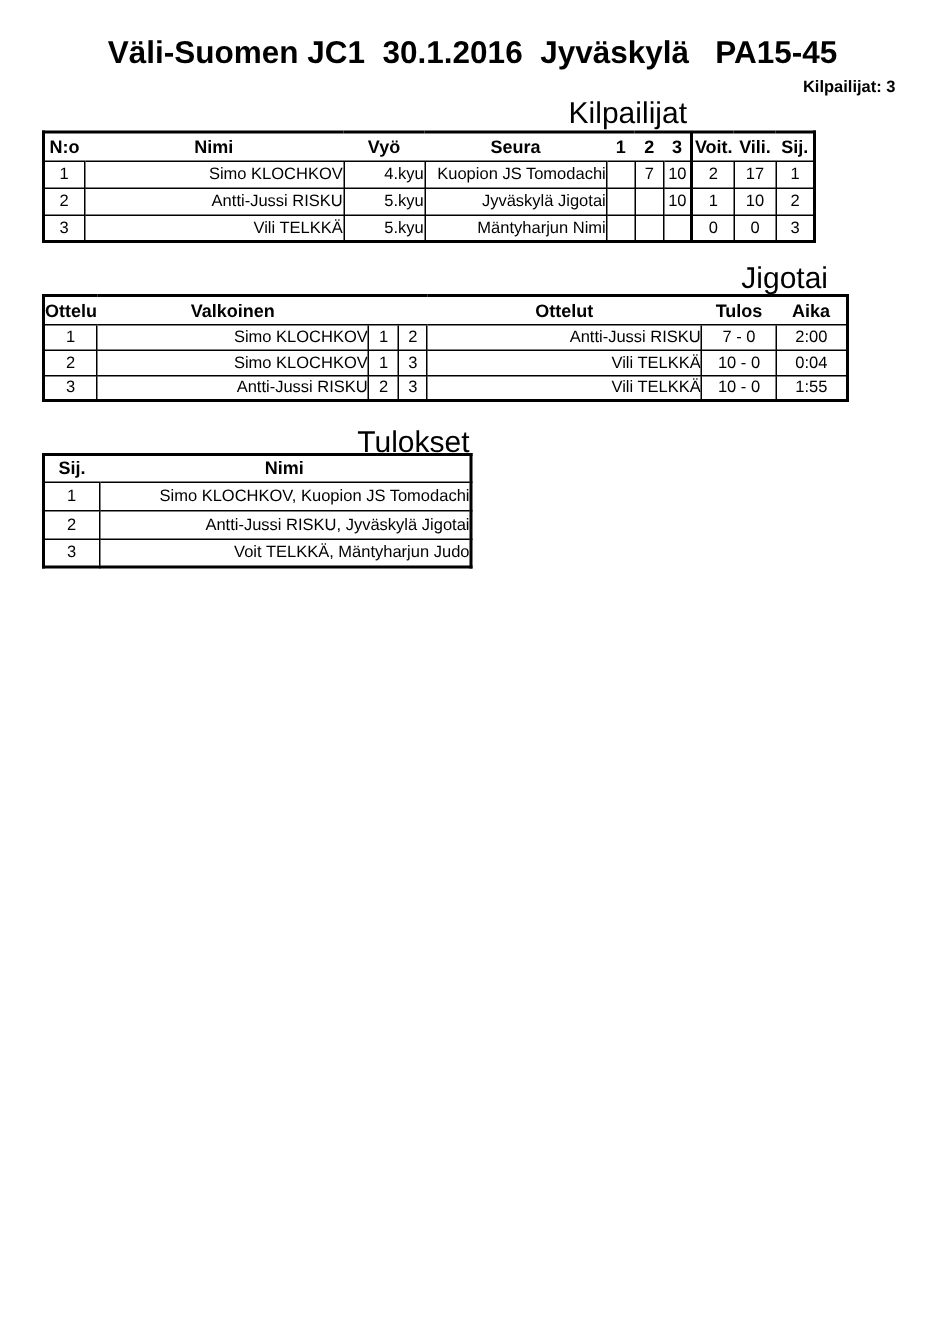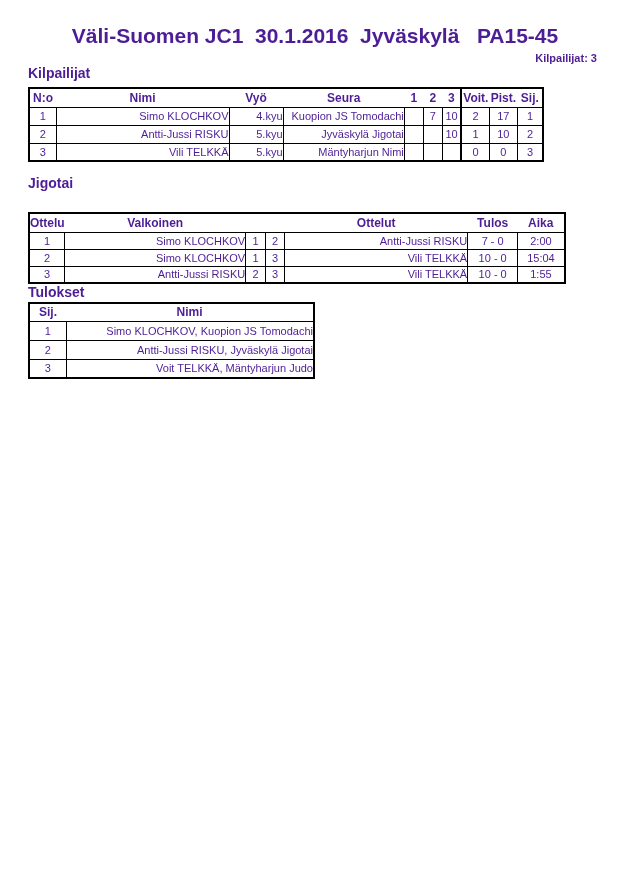--- a/index.html
+++ b/index.html
@@ -3,21 +3,21 @@
 <meta charset="utf-8">
 <style>
   * { margin: 0; padding: 0; box-sizing: border-box; }
   html, body { background: #ffffff; }
   .page {
     position: relative;
     width: 630px;
     height: 891px;
     background: #ffffff;
     font-family: "Liberation Sans", "DejaVu Sans", sans-serif;
-    color: #4c1d95;
+    color: #000000;
     overflow: hidden;
   }
   .doc-title {
     position: absolute;
     top: 24px; left: 0;
     width: 630px;
     text-align: center;
     font-size: 21px;
     font-weight: 700;
     white-space: pre;
@@ -26,23 +26,23 @@
   .count-label {
     position: absolute;
     top: 52px; left: 0;
     width: 597px;
     text-align: right;
     font-size: 11px;
     font-weight: 700;
   }
   .section-heading {
     position: absolute;
-    font-size: 14px;
-    font-weight: 700;
-    text-align: left;
+    font-size: 20px;
+    font-weight: 400;
+    text-align: right;
     white-space: nowrap;
   }
   #heading-kilpailijat { top: 65px; left: 28px; width: 430px; }
   #heading-ottelut     { top: 175px; left: 28px; width: 524px; }
   #heading-tulokset    { top: 284px; left: 28px; width: 285px; }
 
   table.tbl {
     position: absolute;
     border-collapse: collapse;
     table-layout: fixed;
@@ -65,21 +65,21 @@
     border-bottom: 1px solid #000000;
     white-space: nowrap;
     overflow: visible;
     vertical-align: middle;
   }
   th.thick, td.thick { border-left: 2px solid #000000 !important; }
   .c { text-align: center; }
   .l { text-align: right; padding-left: 8px !important; }
 
   #table-kilpailijat { top: 87px;  left: 28px; border-radius: 10px; }
-  #table-ottelut     { top: 196px; left: 28px; margin-top: 16px; }
+  #table-ottelut     { top: 196px; left: 28px; }
   #table-tulokset    { top: 302px; left: 28px; }
 
   #table-kilpailijat thead tr { height: 19px; }
   #table-kilpailijat tbody tr { height: 18px; }
   #table-ottelut thead tr     { height: 19px; }
   #table-ottelut tbody tr     { height: 17px; }
   #table-tulokset thead tr    { height: 18px; }
   #table-tulokset tbody tr    { height: 19px; }
 </style>
 </head>
@@ -109,21 +109,21 @@
     <thead>
       <tr>
         <th class="c">N:o</th>
         <th class="c">Nimi</th>
         <th class="c">Vyö</th>
         <th class="c">Seura</th>
         <th class="c">1</th>
         <th class="c">2</th>
         <th class="c">3</th>
         <th class="c thick">Voit.</th>
-        <th class="c">Pist.</th>
+        <th class="c">Vili.</th>
         <th class="c">Sij.</th>
       </tr>
     </thead>
     <tbody>
       <tr>
         <td class="c">1</td>
         <td class="l">Simo KLOCHKOV</td>
         <td class="l">4.kyu</td>
         <td class="l">Kuopion JS Tomodachi</td>
         <td class="c"></td>
@@ -193,21 +193,21 @@
         <td class="c">7 - 0</td>
         <td class="c">2:00</td>
       </tr>
       <tr>
         <td class="c">2</td>
         <td class="l">Simo KLOCHKOV</td>
         <td class="c">1</td>
         <td class="c">3</td>
         <td class="l">Vili TELKKÄ</td>
         <td class="c">10 - 0</td>
-        <td class="c">15:04</td>
+        <td class="c">0:04</td>
       </tr>
       <tr>
         <td class="c">3</td>
         <td class="l">Antti-Jussi RISKU</td>
         <td class="c">2</td>
         <td class="c">3</td>
         <td class="l">Vili TELKKÄ</td>
         <td class="c">10 - 0</td>
         <td class="c">1:55</td>
       </tr>

